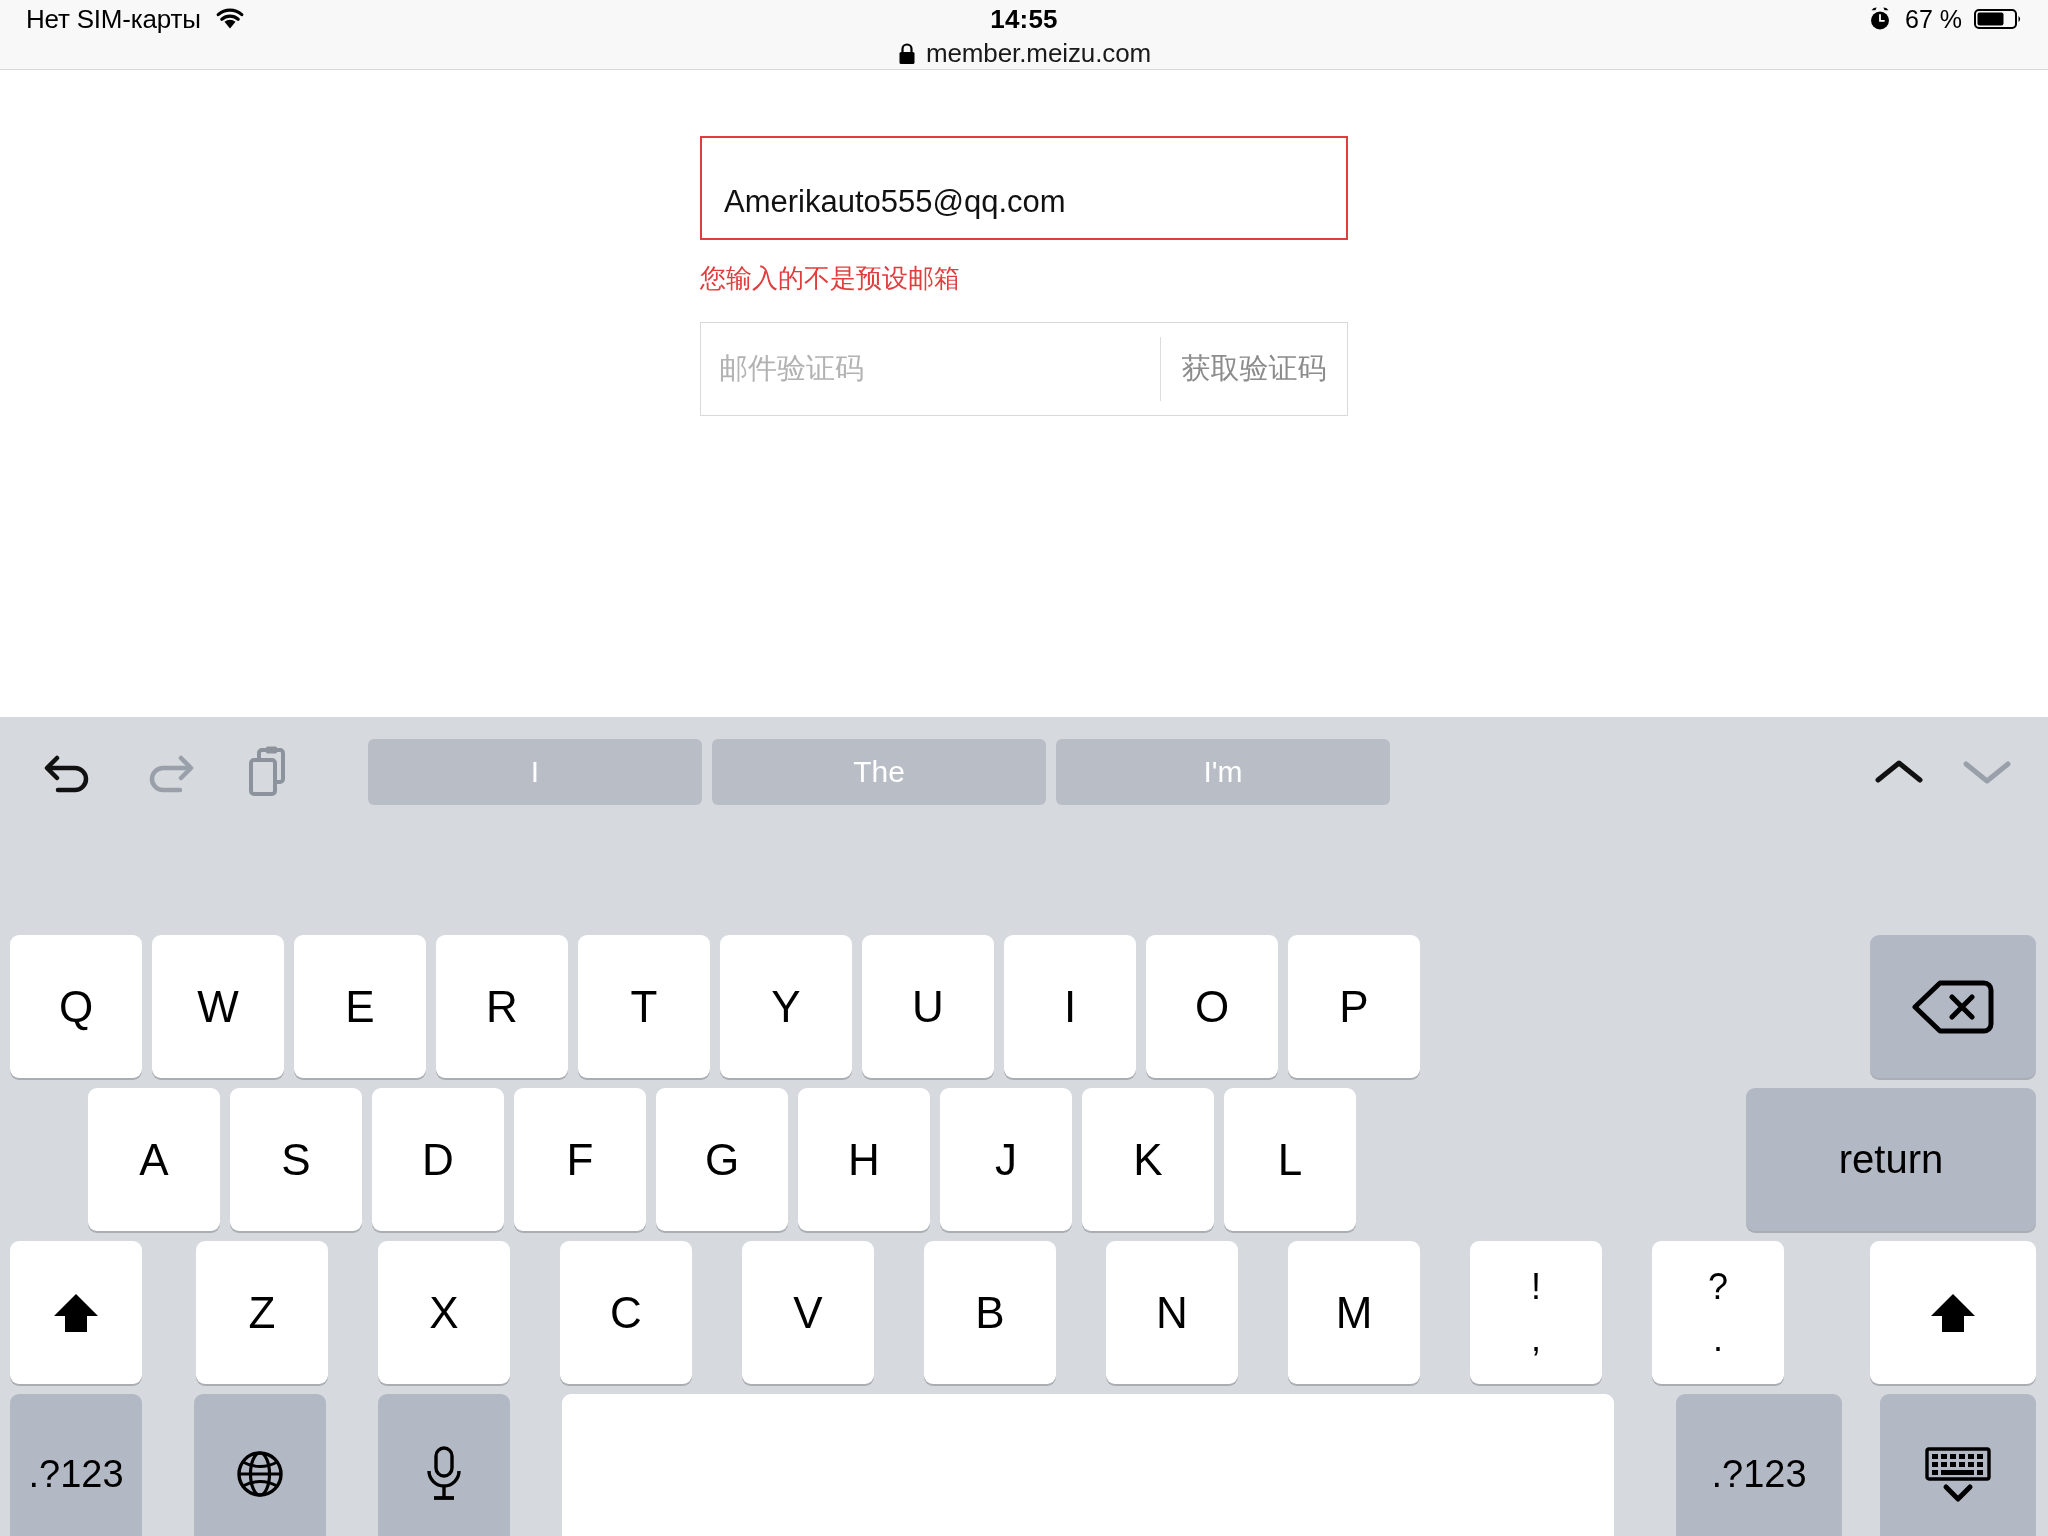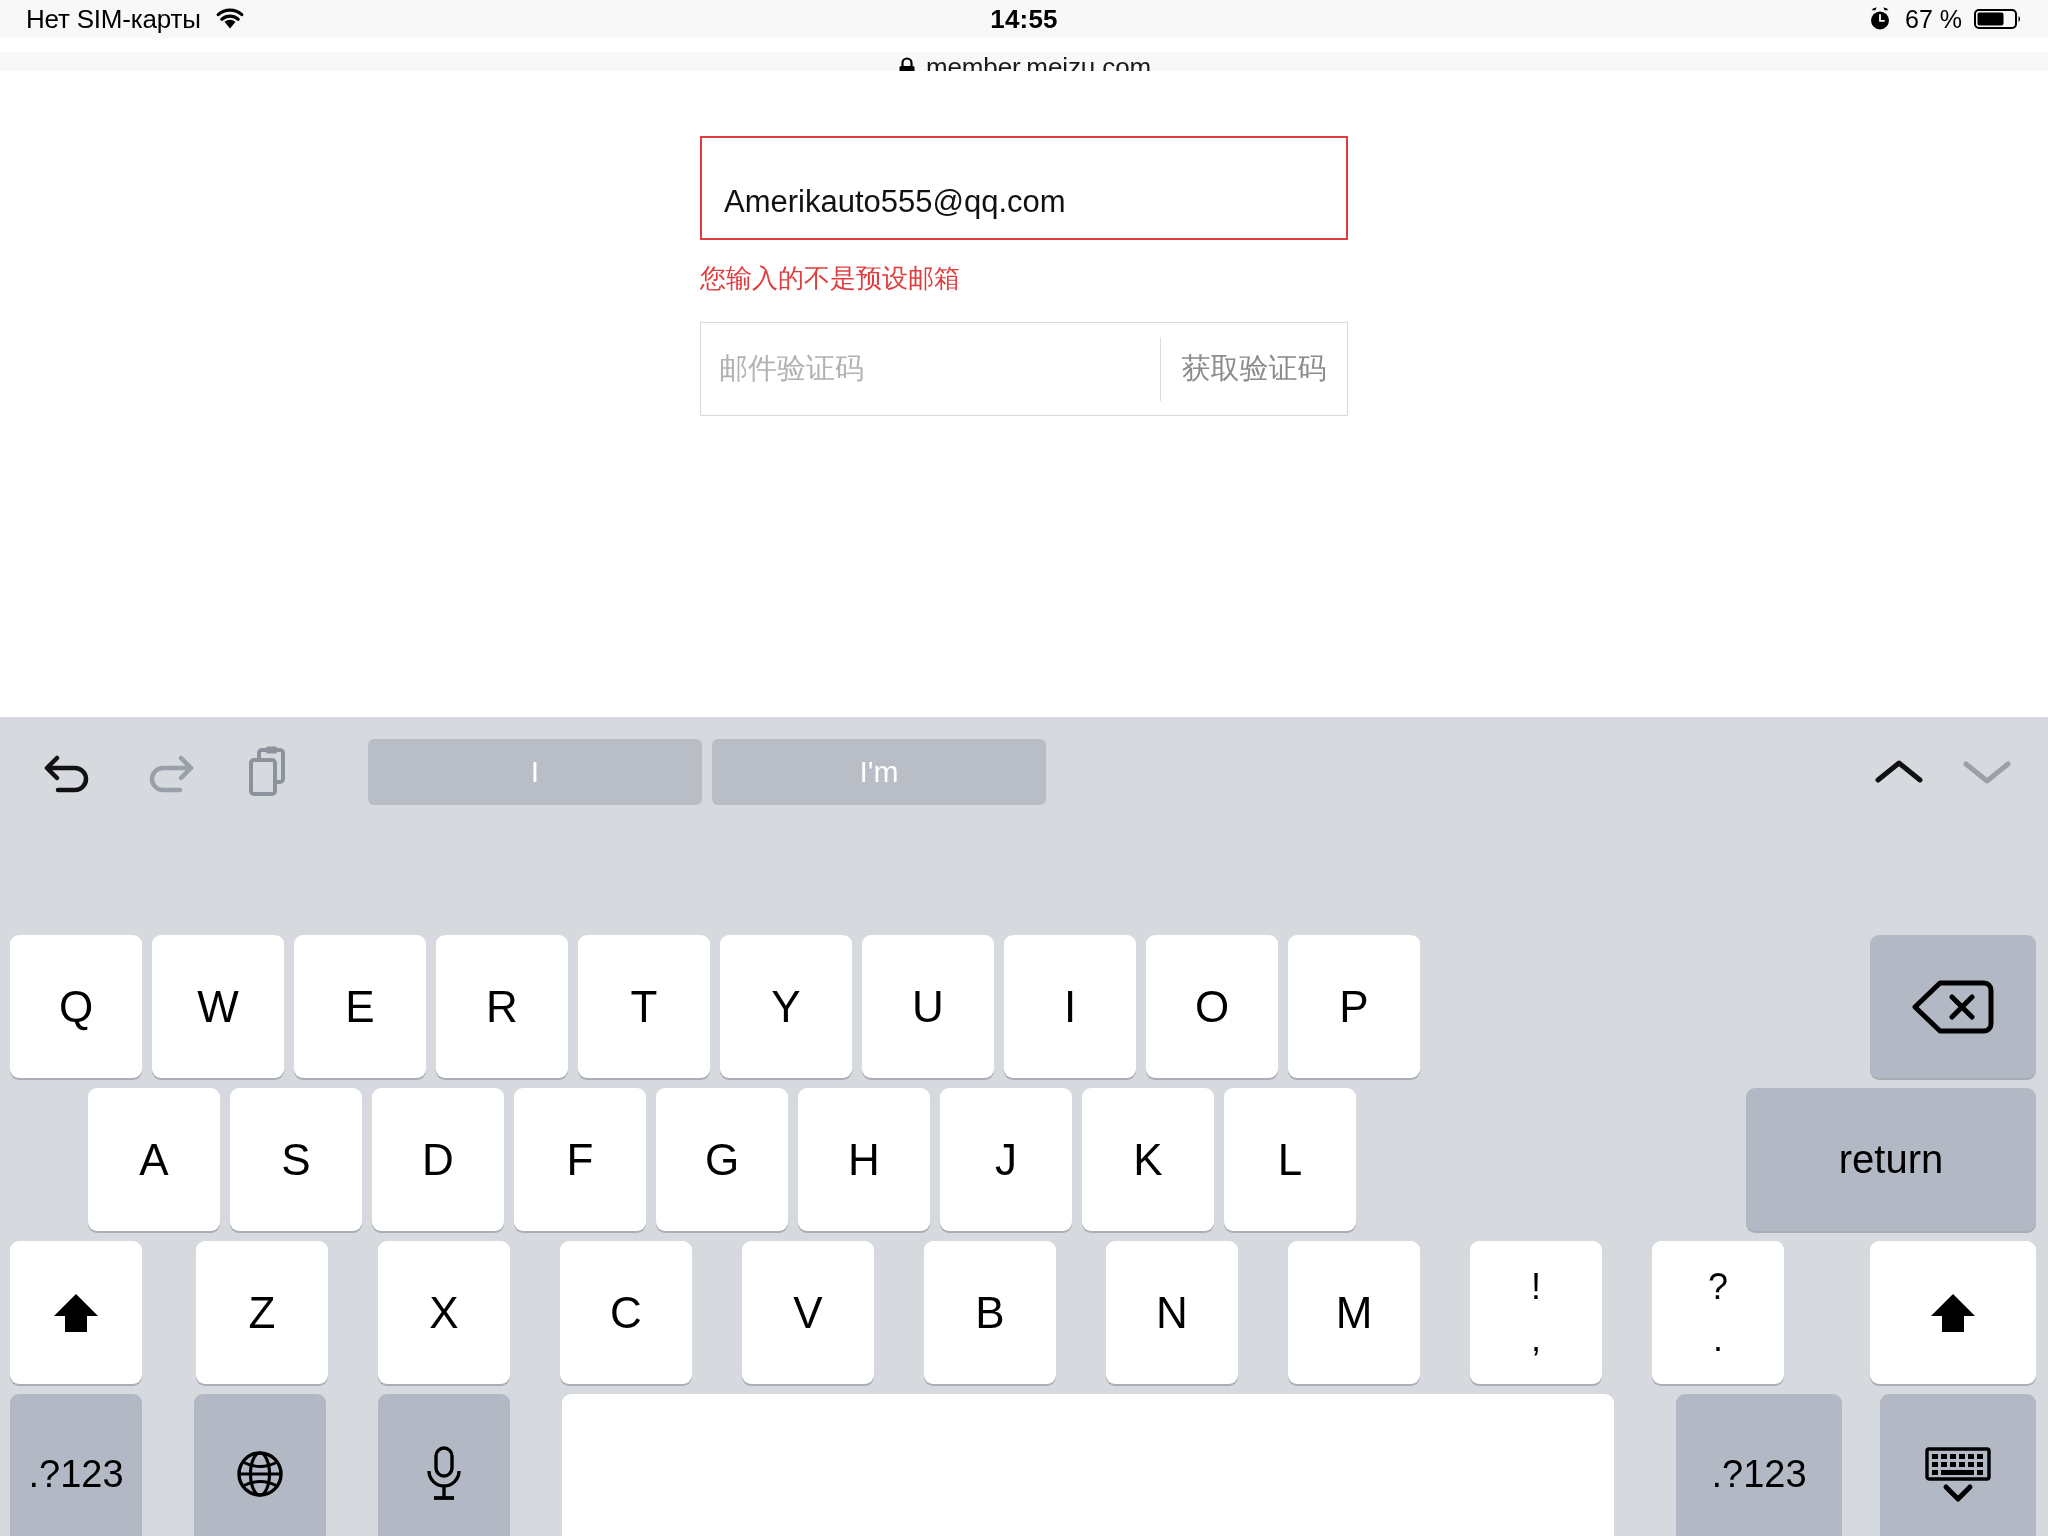--- a/index.html
+++ b/index.html
@@ -29,21 +29,21 @@
   }
   .sb-time { font-size: 26px; font-weight: bold; color: #000; letter-spacing: 0.2px; }
   .sb-right {
     position: absolute; right: 26px; top: 0; height: 38px;
     display: flex; align-items: center; gap: 12px;
   }
   .sb-batt-text { font-size: 25px; color: #000; }
 
   
   .urlbar {
-    position: absolute; top: 52px; left: 0;
+    position: absolute; top: 38px; left: 0;
     width: 2048px; height: 32px;
     background: #f8f8f8;
     display: flex; align-items: center; justify-content: center;
     gap: 9px;
     border-bottom: 1px solid #d8d8d8;
   }
   .url-text { font-size: 26px; color: #1a1a1a; letter-spacing: -0.1px; }
 
   
   .page {
@@ -278,20 +278,23 @@
             <rect x="16" y="6" width="24" height="32" rx="3" ry="3" stroke="#8d939c" stroke-width="4" fill="none"></rect>
             <rect x="23" y="2.5" width="11" height="7" rx="1.5" ry="1.5" fill="#8d939c"></rect>
             <rect x="8" y="16" width="24" height="34" rx="3" ry="3" stroke="#8d939c" stroke-width="4" fill="#d6d9de"></rect>
           </svg>
         </span>
       </div>
 
       <div class="suggestions">
         <div class="sugg">
           <span class="sugg-label">I</span>
+        </div>
+        <div class="sugg">
+          <span class="sugg-label">The</span>
         </div>
         <div class="sugg">
           <span class="sugg-label">I'm</span>
         </div>
       </div>
 
       <div class="tb-right">
         <span class="tb-icon">
           <svg class="icon-svg" width="54" height="34" viewBox="0 0 54 34">
             <path d="M6 25 L27 8 L48 25" stroke="#111" stroke-width="5" fill="none" stroke-linecap="round" stroke-linejoin="round"></path>

